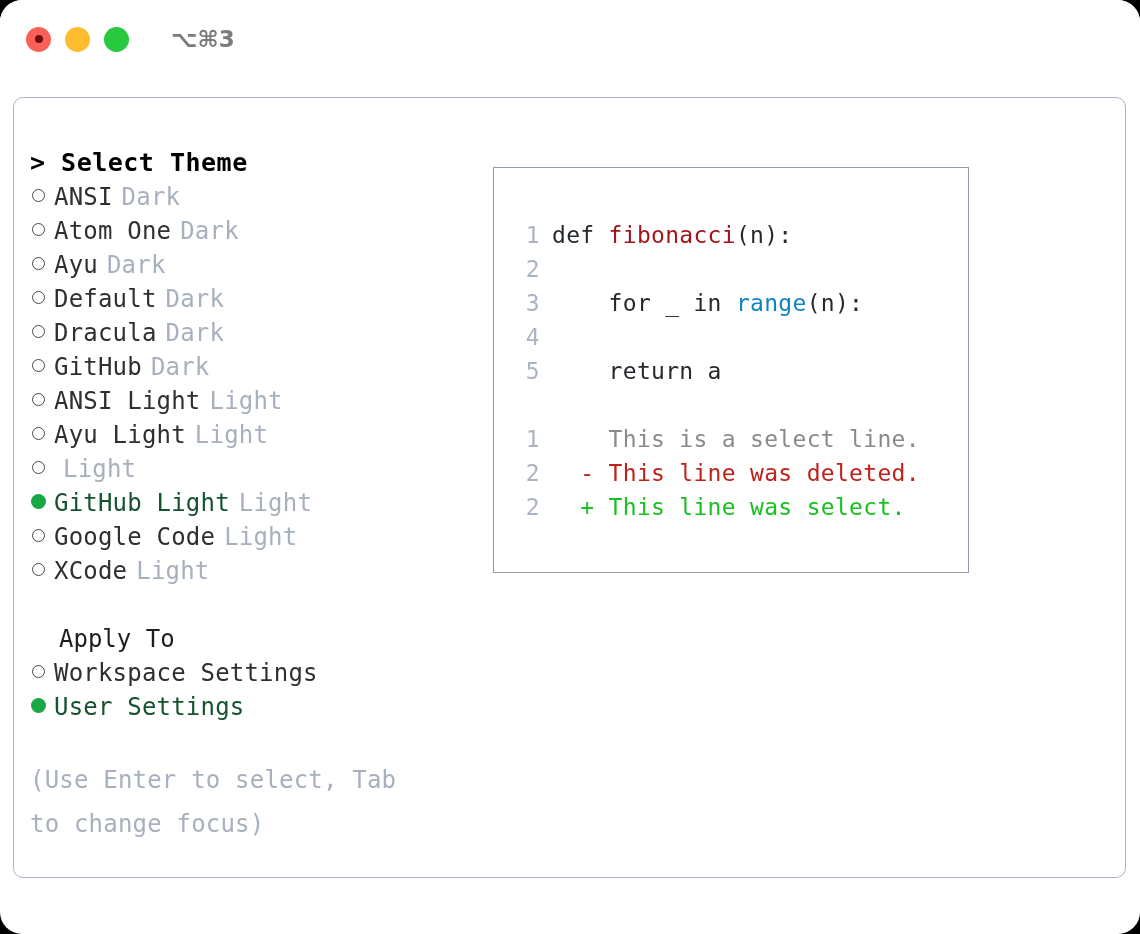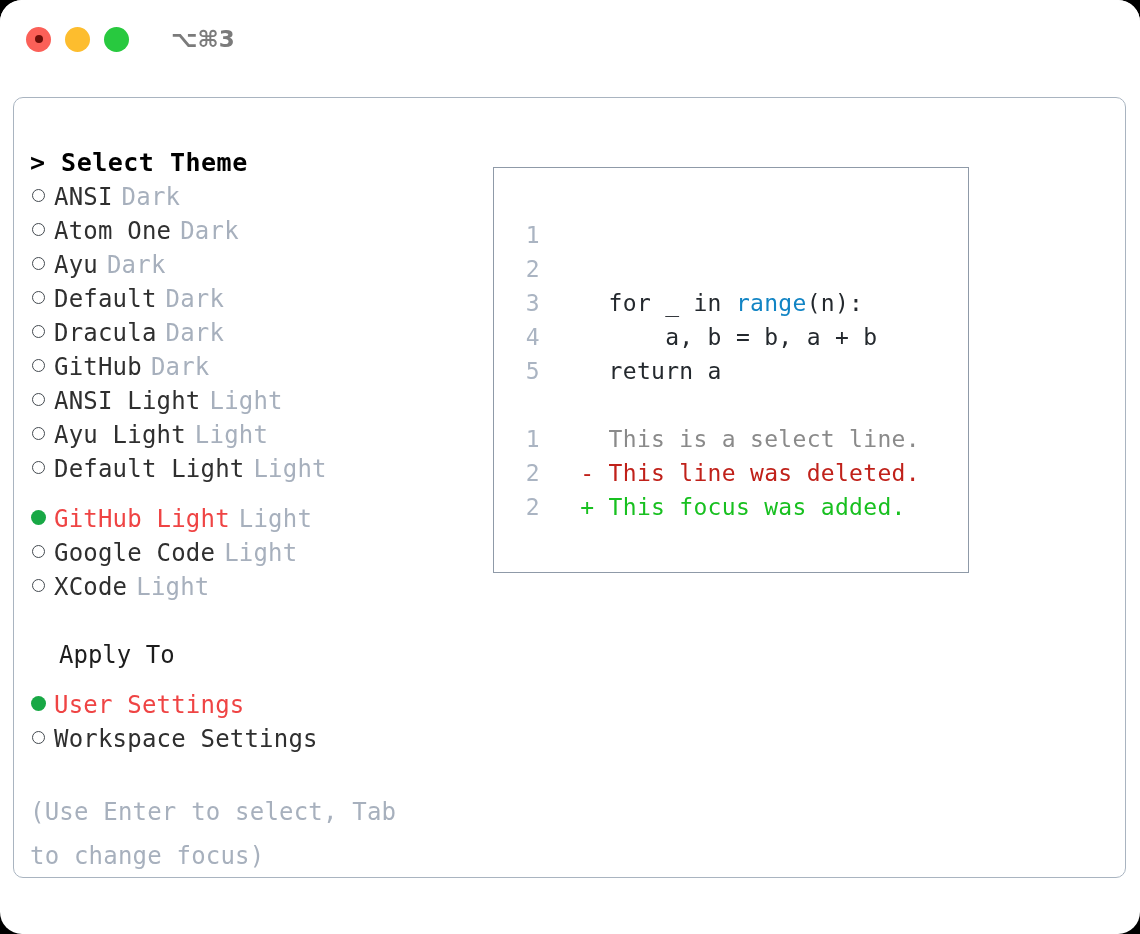--- a/index.html
+++ b/index.html
@@ -141,22 +141,21 @@
     width: 15px;
     height: 15px;
     border-radius: 50%;
     background: #18a845;
     box-sizing: border-box;
   }
   .opt-label {
     color: #2f2f2f;
   }
   .opt.selected .opt-label {
-    color: #ef4444;
-    margin-top: 16px;
+    color: #14532d;
   }
   .opt-badge {
     color: #a7b0bd;
     margin-left: 9px;
   }
 
   .spacer-md { height: 34px; }
 
   .apply-head {
     font-size: 24px;
@@ -251,52 +250,52 @@
 
         <div class="opt-list" id="theme-list">
             <div class="opt"><span class="bullet"><span class="dot-open"></span></span><span class="opt-label">ANSI</span><span class="opt-badge">Dark</span></div>
             <div class="opt"><span class="bullet"><span class="dot-open"></span></span><span class="opt-label">Atom One</span><span class="opt-badge">Dark</span></div>
             <div class="opt"><span class="bullet"><span class="dot-open"></span></span><span class="opt-label">Ayu</span><span class="opt-badge">Dark</span></div>
             <div class="opt"><span class="bullet"><span class="dot-open"></span></span><span class="opt-label">Default</span><span class="opt-badge">Dark</span></div>
             <div class="opt"><span class="bullet"><span class="dot-open"></span></span><span class="opt-label">Dracula</span><span class="opt-badge">Dark</span></div>
             <div class="opt"><span class="bullet"><span class="dot-open"></span></span><span class="opt-label">GitHub</span><span class="opt-badge">Dark</span></div>
             <div class="opt"><span class="bullet"><span class="dot-open"></span></span><span class="opt-label">ANSI Light</span><span class="opt-badge">Light</span></div>
             <div class="opt"><span class="bullet"><span class="dot-open"></span></span><span class="opt-label">Ayu Light</span><span class="opt-badge">Light</span></div>
-            <div class="opt"><span class="bullet"><span class="dot-open"></span></span><span class="opt-label">Default Light</span><span class="opt-badge">Light</span></div>
+            <div class="opt"><span class="bullet"><span class="dot-open"></span></span><span class="opt-badge">Light</span></div>
             <div class="opt selected"><span class="bullet"><span class="dot-filled"></span></span><span class="opt-label">GitHub Light</span><span class="opt-badge">Light</span></div>
             <div class="opt"><span class="bullet"><span class="dot-open"></span></span><span class="opt-label">Google Code</span><span class="opt-badge">Light</span></div>
             <div class="opt"><span class="bullet"><span class="dot-open"></span></span><span class="opt-label">XCode</span><span class="opt-badge">Light</span></div>
           </div>
 
         <div class="spacer-md"></div>
 
         <div class="apply-head">Apply To</div>
 
         <div class="opt-list" id="apply-list">
+            <div class="opt"><span class="bullet"><span class="dot-open"></span></span><span class="opt-label">Workspace Settings</span></div>
             <div class="opt selected"><span class="bullet"><span class="dot-filled"></span></span><span class="opt-label">User Settings</span></div>
-            <div class="opt"><span class="bullet"><span class="dot-open"></span></span><span class="opt-label">Workspace Settings</span></div>
           </div>
 
         <div class="hint">(Use Enter to select, Tab to change focus)</div>
       </div>
 
       <div class="right-col">
 
         <div class="preview-box">
           <div id="code-block">
-              <div class="code-line"><span class="lineno">1</span></div>
+              <div class="code-line"><span class="lineno">1</span><span class="code-text"><span class="tok-kw">def </span><span class="tok-fn">fibonacci</span><span class="tok-plain">(n):</span></span></div>
               <div class="code-line"><span class="lineno">2</span></div>
               <div class="code-line"><span class="lineno">3</span><span class="code-text"><span class="tok-plain">    for _ in </span><span class="tok-call">range</span><span class="tok-plain">(n):</span></span></div>
-              <div class="code-line"><span class="lineno">4</span><span class="code-text"><span class="tok-plain">        a, b = b, a + b</span></span></div>
+              <div class="code-line"><span class="lineno">4</span></div>
               <div class="code-line"><span class="lineno">5</span><span class="code-text"><span class="tok-plain">    return a</span></span></div>
             </div>
           <div class="gap-line"></div>
           <div id="diff-block">
               <div class="code-line"><span class="lineno">1</span><span class="diff-ctx">    This is a select line.</span></div>
               <div class="code-line"><span class="lineno">2</span><span class="diff-del">  - This line was deleted.</span></div>
-              <div class="code-line"><span class="lineno">2</span><span class="diff-add">  + This focus was added.</span></div>
+              <div class="code-line"><span class="lineno">2</span><span class="diff-add">  + This line was select.</span></div>
             </div>
         </div>
       </div>
 
     </div>
   </div>
 </div>
 
 </body></html>

